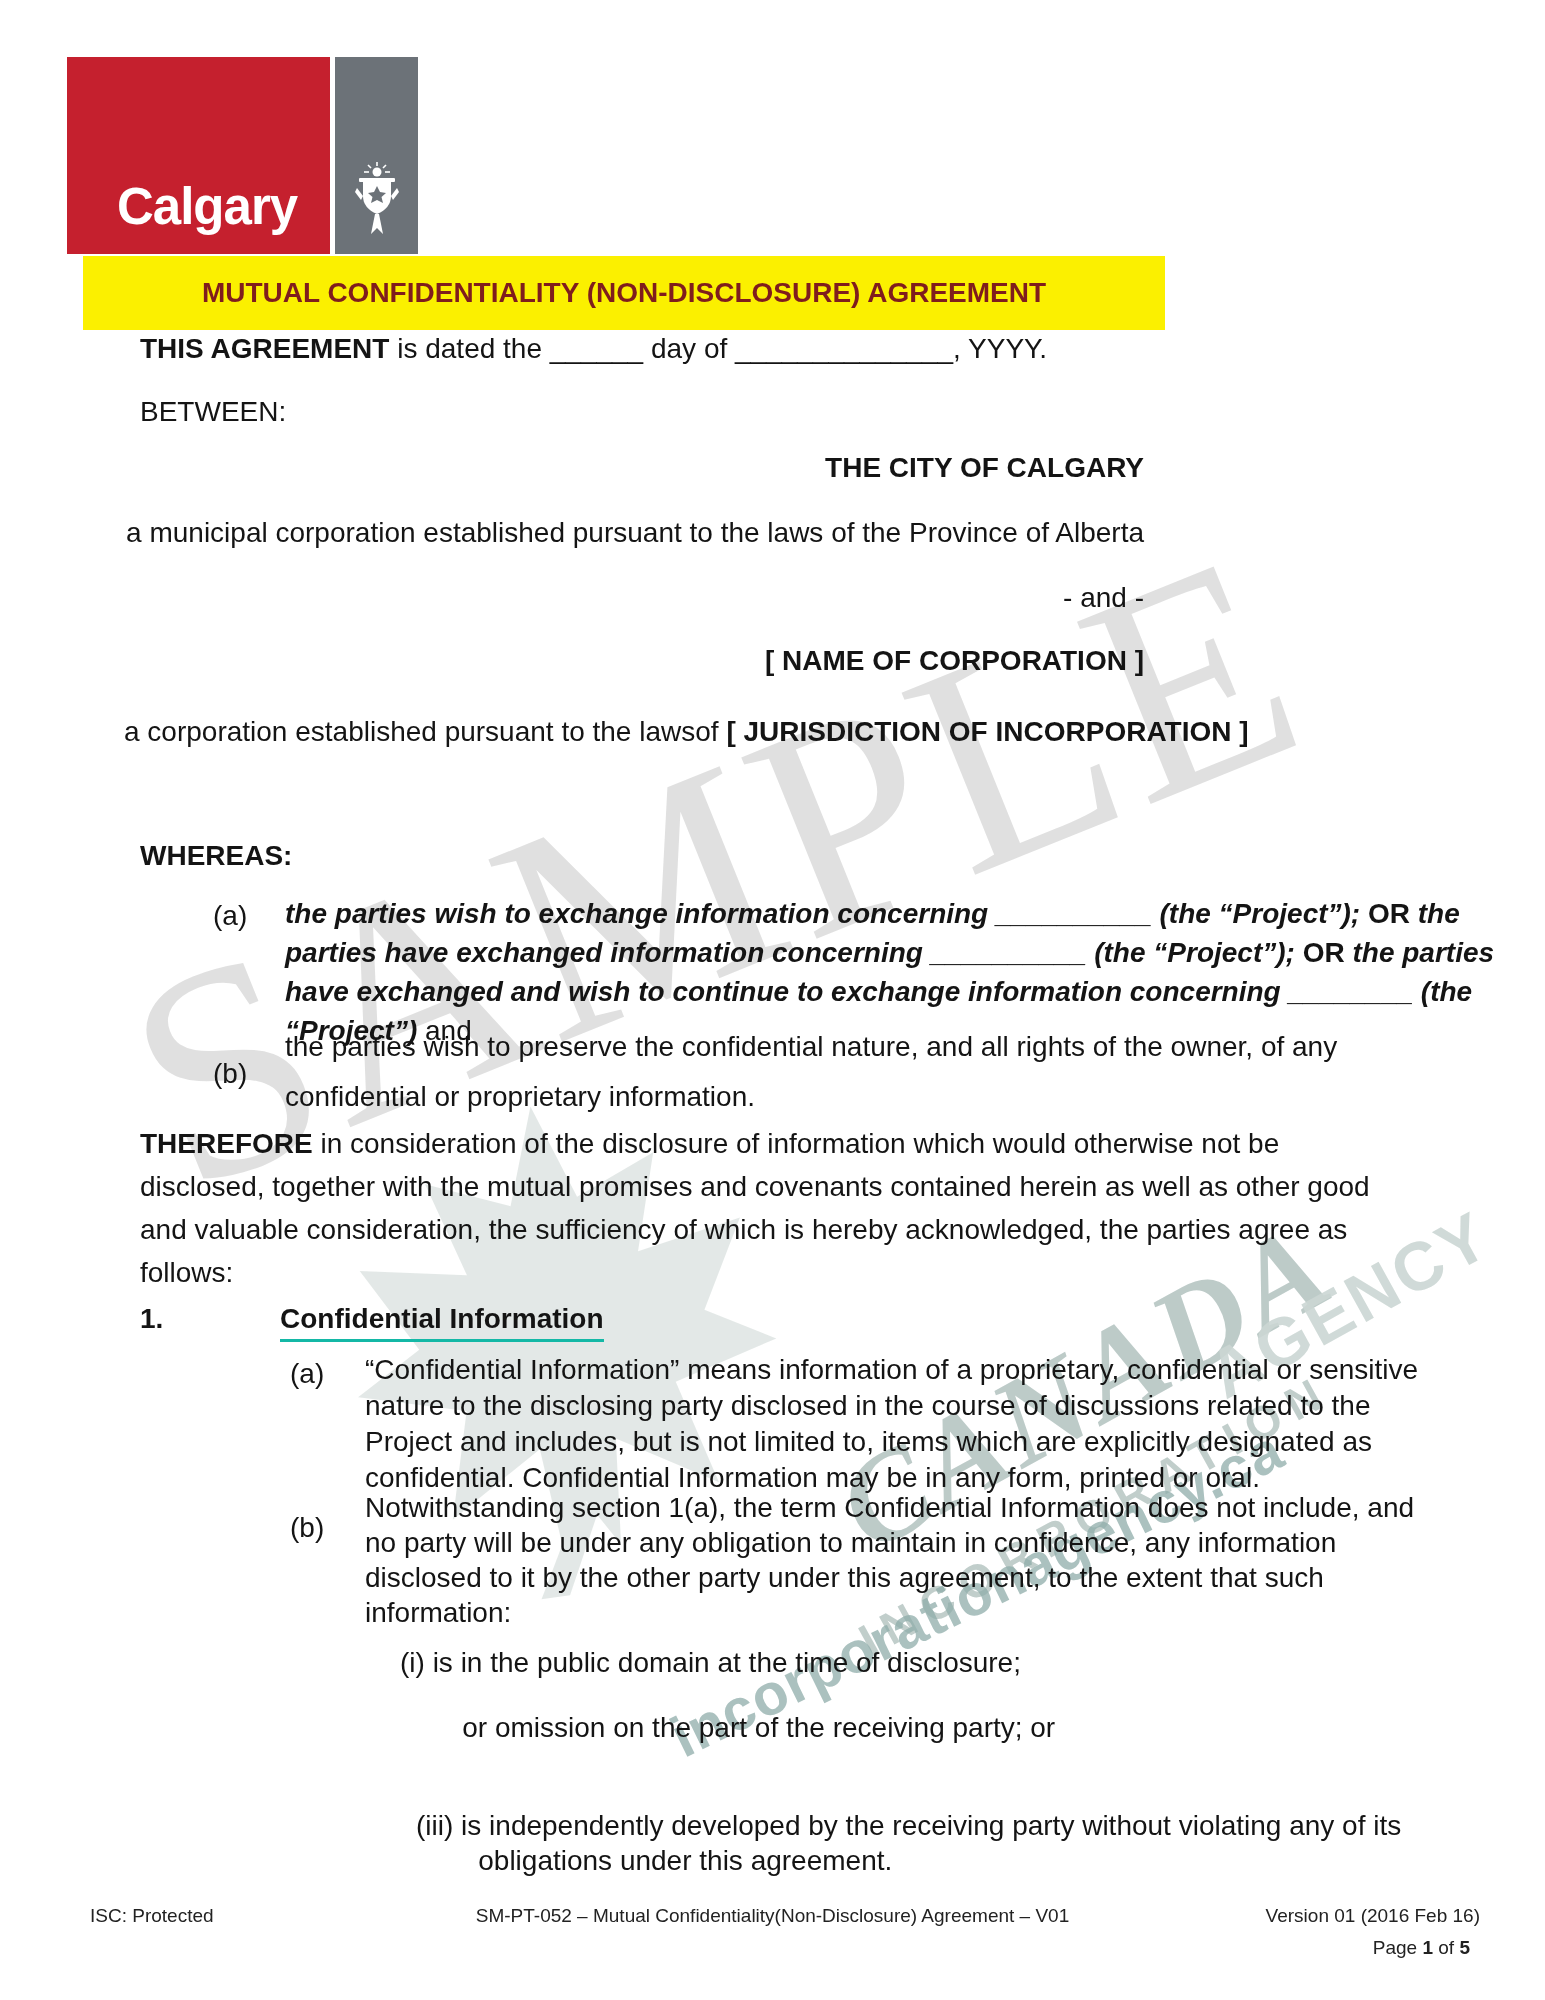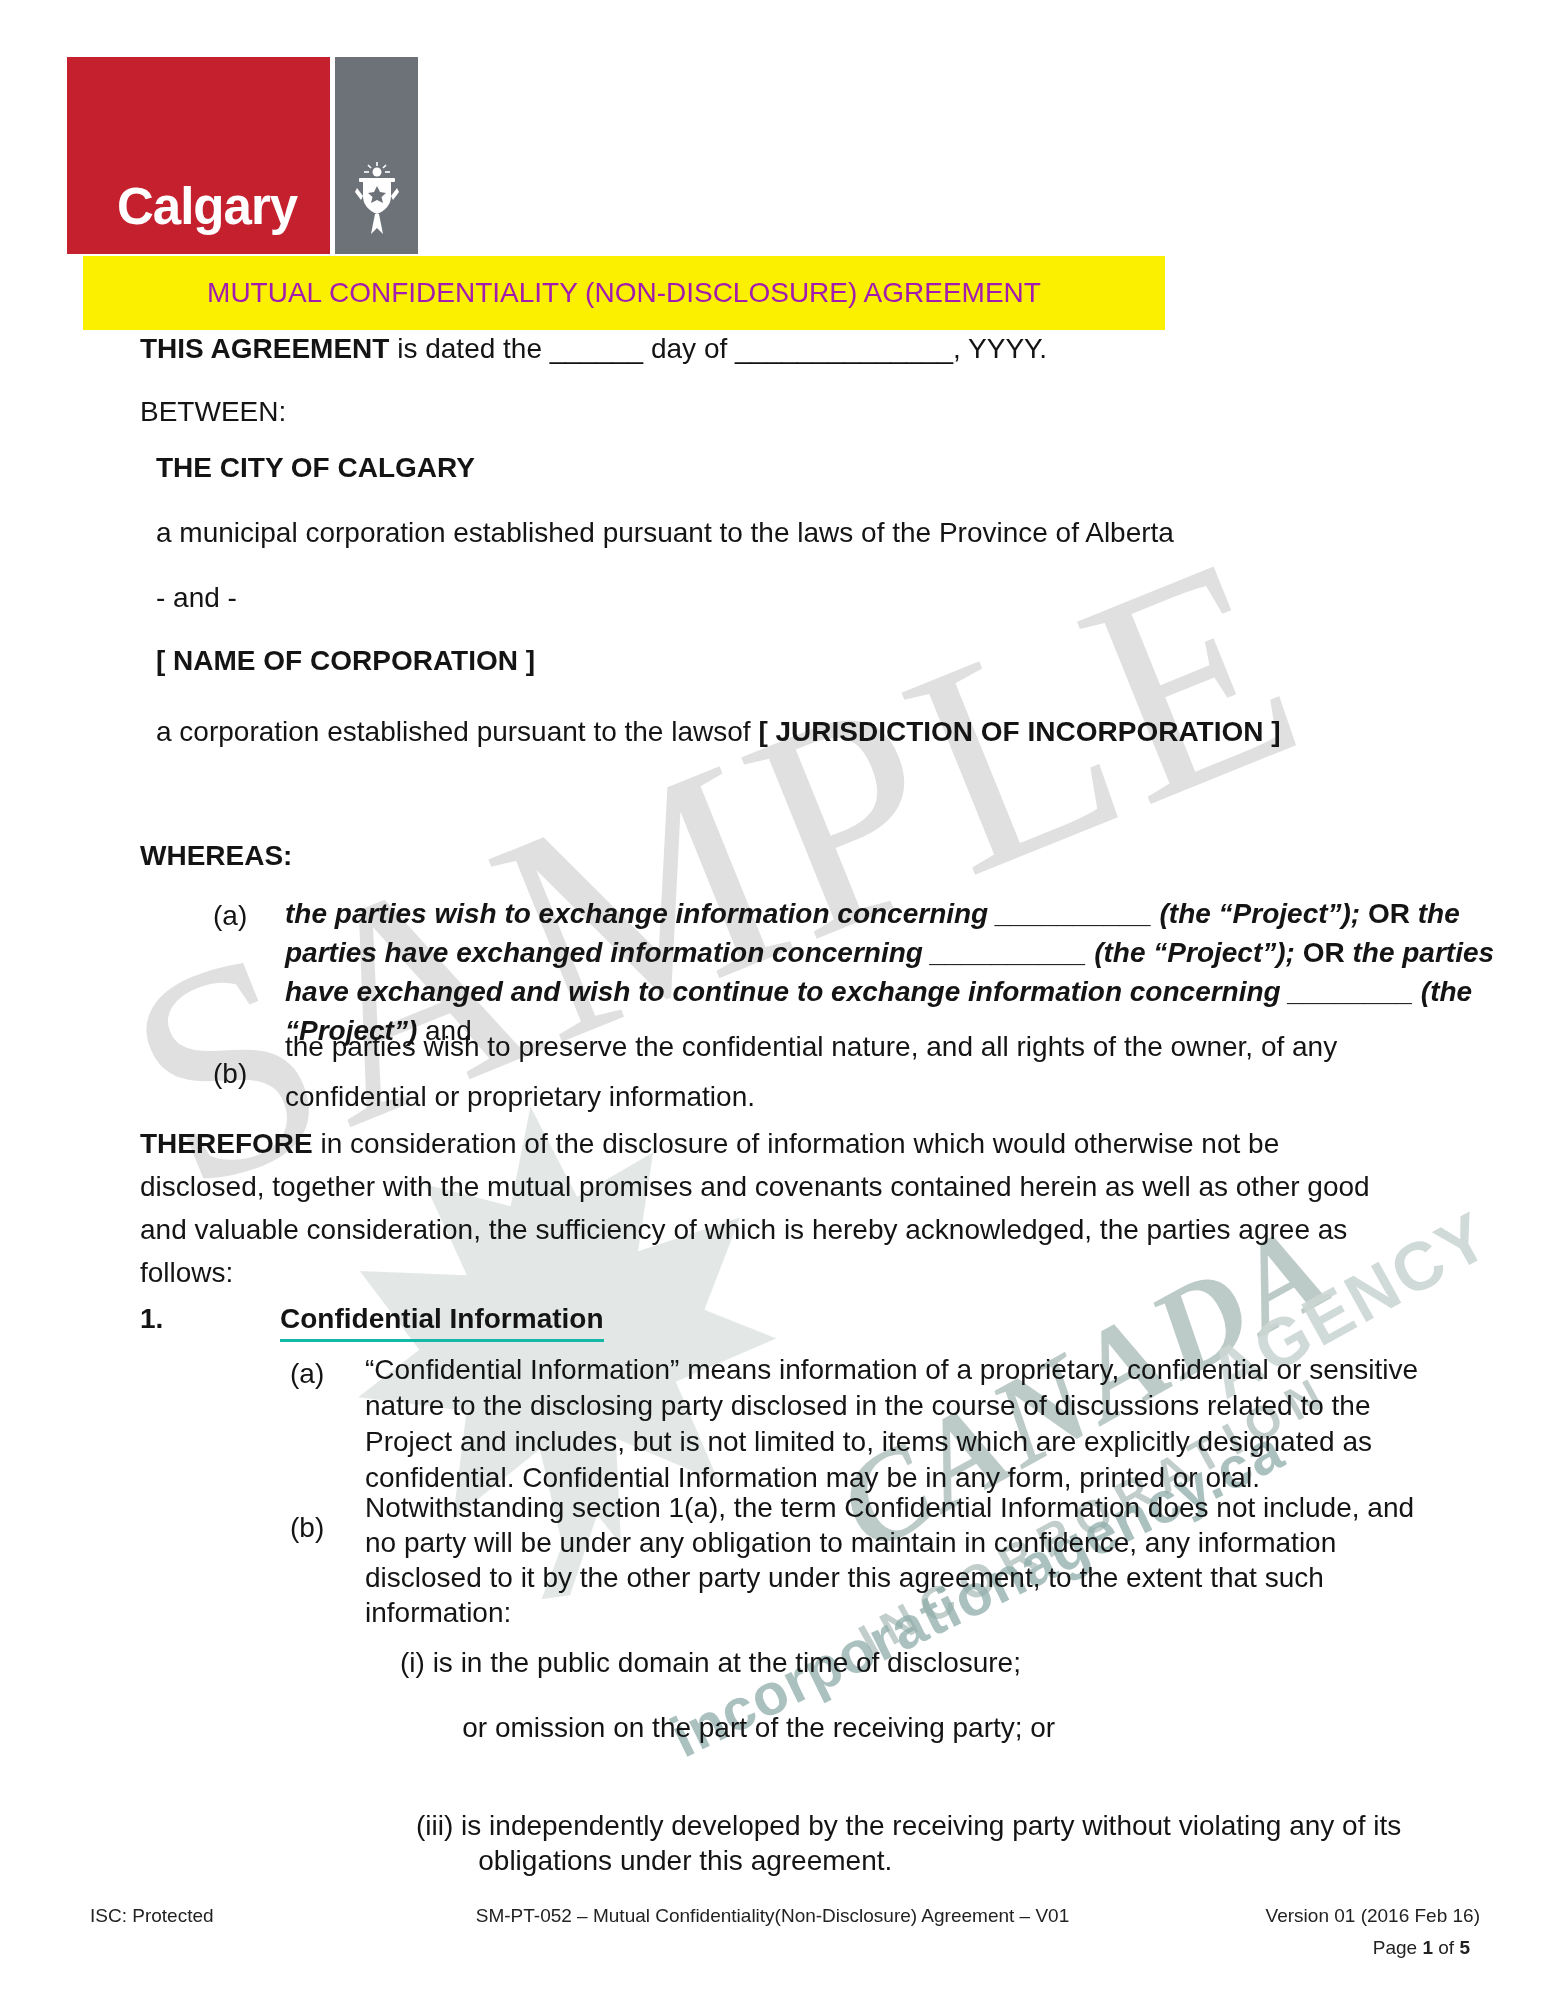--- a/index.html
+++ b/index.html
@@ -6,36 +6,36 @@
   .page{
     position:relative;width:1545px;height:2000px;background:#ffffff;
     overflow:hidden;font-family:"Liberation Sans",sans-serif;color:#141414;
   }
   
   .logo-red{position:absolute;left:67px;top:57px;width:263px;height:197px;}
   .logo-word{position:absolute;left:50px;bottom:18px;color:#ffffff;font-weight:bold;font-size:51px;letter-spacing:-1px;}
   .logo-gray{position:absolute;left:335px;top:57px;width:83px;height:197px;display:flex;align-items:flex-end;justify-content:center;}
   .crest{margin-bottom:14px;}
   .banner{position:absolute;left:83px;top:256px;width:1082px;height:74px;display:flex;align-items:center;justify-content:center;}
-  .banner .title{font-size:28px;font-weight:normal;color:#a21caf;}
+  .banner .title{font-size:28px;font-weight:bold;color:#7f1d1d;}
   
   .wm{position:absolute;transform-origin:0 0;white-space:nowrap;pointer-events:none;}
   .wm-sample{left:85px;top:940px;font-family:"Liberation Serif",serif;font-size:300px;letter-spacing:6px;color:#d9d9d9;opacity:.8;transform:rotate(-22deg);}
   .wm-canada{left:815px;top:1455px;font-family:"Liberation Serif",serif;font-weight:bold;font-style:italic;font-size:125px;letter-spacing:4px;color:#b2c2bf;opacity:.85;transform:rotate(-29deg);}
   .wm-incorp{left:850px;top:1620px;font-weight:bold;font-size:46px;letter-spacing:11px;color:#b2c2bf;opacity:.8;transform:rotate(-29deg);}
   .wm-agency{left:1195px;top:1345px;font-weight:bold;font-size:68px;letter-spacing:3px;color:#ccd7d4;opacity:.9;transform:rotate(-29deg);}
   .wm-url{left:660px;top:1710px;font-weight:bold;font-size:58px;letter-spacing:1px;color:#8fadaa;opacity:.75;transform:rotate(-26deg);}
   .wm-leaf{left:290px;top:1120px;opacity:.5;transform:rotate(-8deg);}
   
   .doc{position:absolute;left:0;top:0;width:100%;height:100%;font-size:28px;z-index:2;}
   .blk{position:absolute;white-space:nowrap;}
   .ln{white-space:pre;}
   .seg-b{font-weight:bold;}
   .seg-bi{font-weight:bold;font-style:italic;}
-  .center-col{position:absolute;left:156px;width:1020px;text-align:left;}
+  .center-col{position:absolute;left:124px;width:1020px;text-align:right;}
   .bold{font-weight:bold;}
   .lh39 .ln{line-height:39px;}
   .lh50 .ln{line-height:50px;}
   .lh43 .ln{line-height:43px;}
   .lh36 .ln{line-height:36px;}
   .lh35 .ln{line-height:35px;}
   .heading-underline{border-bottom:3px solid #14b8a6;padding-bottom:4px;}
   
   .footer{position:absolute;left:0;top:0;width:100%;font-size:19px;color:#222;}
   .f-left{position:absolute;left:90px;top:1905px;}

